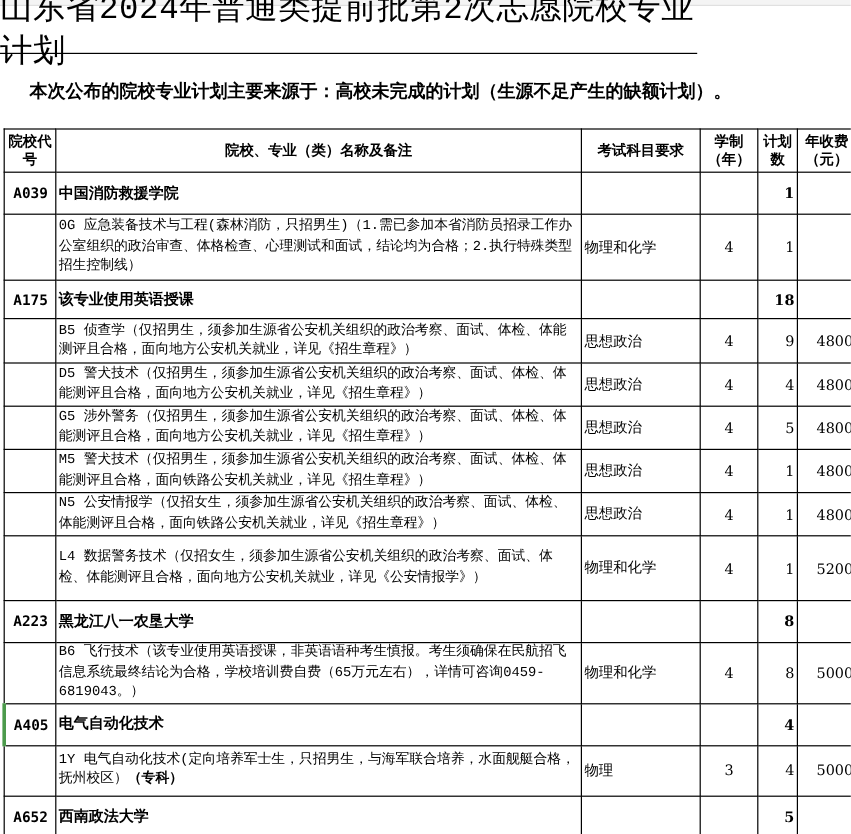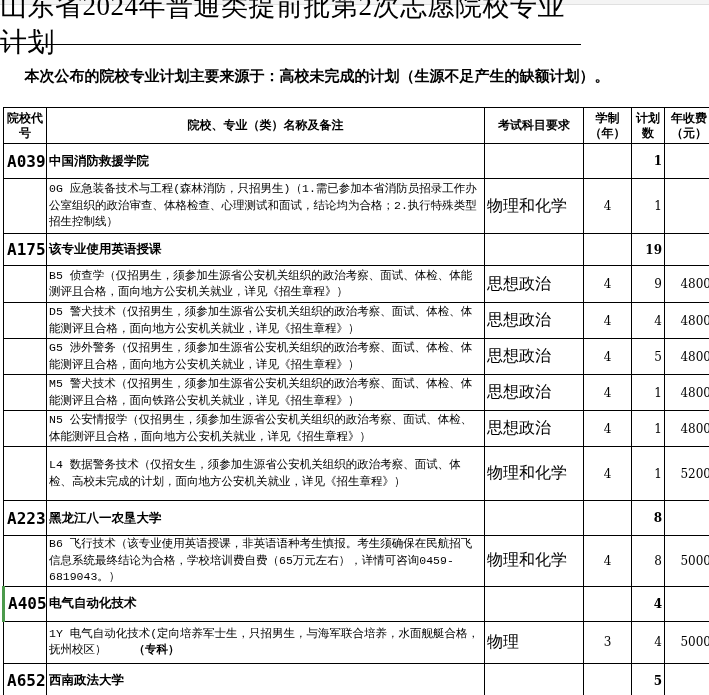--- a/index.html
+++ b/index.html
@@ -1,32 +1,32 @@
 <!DOCTYPE html>
 <html><head>
 <meta charset="utf-8">
 <style>
   html, body { margin: 0; padding: 0; background: #ffffff; }
   body { width: 709px; height: 695px; overflow: hidden; position: relative; font-family: "DejaVu Serif", "Liberation Serif", serif; color: #000; }
   .topstrip { position: absolute; left: 0; top: 0; width: 709px; height: 4px; background: #f4f4f4; border-bottom: 1px solid #e0e0e0; }
-  .title { position: absolute; left: 0; top: 4px; width: 581px; height: 40px; border-bottom: 1.5px solid #000; display: flex; align-items: center; justify-content: center; font-size: 27px; font-family: Liberation Serif, serif; letter-spacing: 0.5px; }
+  .title { position: absolute; left: 0; top: 4px; width: 581px; height: 40px; border-bottom: 1.5px solid #000; display: flex; align-items: center; justify-content: center; font-size: 27px; font-family: Liberation Mono, monospace; letter-spacing: 0.5px; }
   .subtitle { position: absolute; left: 0; top: 46px; width: 634px; height: 61px; display: flex; align-items: center; justify-content: center; font-size: 15px; font-weight: bold; font-family: "DejaVu Sans", sans-serif; }
   table.plan { position: absolute; left: 2px; top: 107px; border-collapse: collapse; table-layout: fixed; width: 710px; }
   table.plan td, table.plan th { border: 1px solid #000; padding: 0 2px; overflow: hidden; vertical-align: middle; }
   table.plan th { font-family: "DejaVu Sans", sans-serif; font-weight: bold; font-size: 12px; line-height: 15px; text-align: center; }
   .hdr-row th { border-bottom: 2px solid #4fa58e; }
-  .code { font-weight: bold; font-size: 16px; font-family: "DejaVu Sans Mono", monospace; text-align: right; padding-left: 3px !important; margin-left: 47px; }
+  .code { font-weight: bold; font-size: 12px; font-family: "DejaVu Sans Mono", monospace; text-align: center; padding-left: 3px !important; margin-left: 47px; }
   .school { font-weight: bold; font-size: 12.5px; font-family: Liberation Serif, serif; }
   .major { font-size: 11.5px; line-height: 16.5px; font-family: Liberation Mono, monospace; }
-  .subj { font-size: 16px; font-family: Liberation Serif, serif; }
+  .subj { font-size: 12px; font-family: Liberation Serif, serif; }
   .num { font-size: 12px; font-family: "DejaVu Serif", serif; }
   .c { text-align: center; }
   .r { text-align: right; }
   .bold { font-weight: bold; }
-  .tag { font-weight: bold; margin-left: 27px; }
+  .tag { font-weight: bold; }
   .leftbar { border-left: 3px solid #4c9a4c !important; }
 </style>
 </head>
 <body>
 
 <div class="topstrip"></div>
 <div class="title">山东省2024年普通类提前批第2次志愿院校专业计划</div>
 <div class="subtitle">本次公布的院校专业计划主要来源于：高校未完成的计划（生源不足产生的缺额计划）。</div>
 
 <table class="plan">
@@ -63,21 +63,21 @@
     <td class="num c">4</td>
     <td class="num r">1</td>
     <td class="num r"></td>
   </tr>
 
   <tr style="height:32px">
     <td class="code">A175</td>
     <td class="school">该专业使用英语授课</td>
     <td></td>
     <td></td>
-    <td class="num r bold">19</td>
+    <td class="num r bold">18</td>
     <td></td>
   </tr>
   <tr style="height:37px">
     <td></td>
     <td class="major">B5 侦查学（仅招男生，须参加生源省公安机关组织的政治考察、面试、体检、体能测评且合格，面向地方公安机关就业，详见《招生章程》）</td>
     <td class="subj">思想政治</td>
     <td class="num c">4</td>
     <td class="num r">9</td>
     <td class="num r">4800</td>
   </tr>
@@ -100,29 +100,29 @@
   <tr style="height:36px">
     <td></td>
     <td class="major">M5 警犬技术（仅招男生，须参加生源省公安机关组织的政治考察、面试、体检、体能测评且合格，面向铁路公安机关就业，详见《招生章程》）</td>
     <td class="subj">思想政治</td>
     <td class="num c">4</td>
     <td class="num r">1</td>
     <td class="num r">4800</td>
   </tr>
   <tr style="height:36px">
     <td></td>
-    <td class="major">N5 公安情报学（仅招男生，须参加生源省公安机关组织的政治考察、面试、体检、体能测评且合格，面向地方公安机关就业，详见《招生章程》）</td>
+    <td class="major">N5 公安情报学（仅招女生，须参加生源省公安机关组织的政治考察、面试、体检、体能测评且合格，面向铁路公安机关就业，详见《招生章程》）</td>
     <td class="subj">思想政治</td>
     <td class="num c">4</td>
     <td class="num r">1</td>
     <td class="num r">4800</td>
   </tr>
   <tr style="height:54px">
     <td></td>
-    <td class="major">L4 数据警务技术（仅招女生，须参加生源省公安机关组织的政治考察、面试、体检、高校未完成的计划，面向地方公安机关就业，详见《招生章程》）</td>
+    <td class="major">L4 数据警务技术（仅招女生，须参加生源省公安机关组织的政治考察、面试、体检、体能测评且合格，面向地方公安机关就业，详见《公安情报学》）</td>
     <td class="subj">物理和化学</td>
     <td class="num c">4</td>
     <td class="num r">1</td>
     <td class="num r">5200</td>
   </tr>
 
   <tr style="height:35px">
     <td class="code">A223</td>
     <td class="school">黑龙江八一农垦大学</td>
     <td></td>

